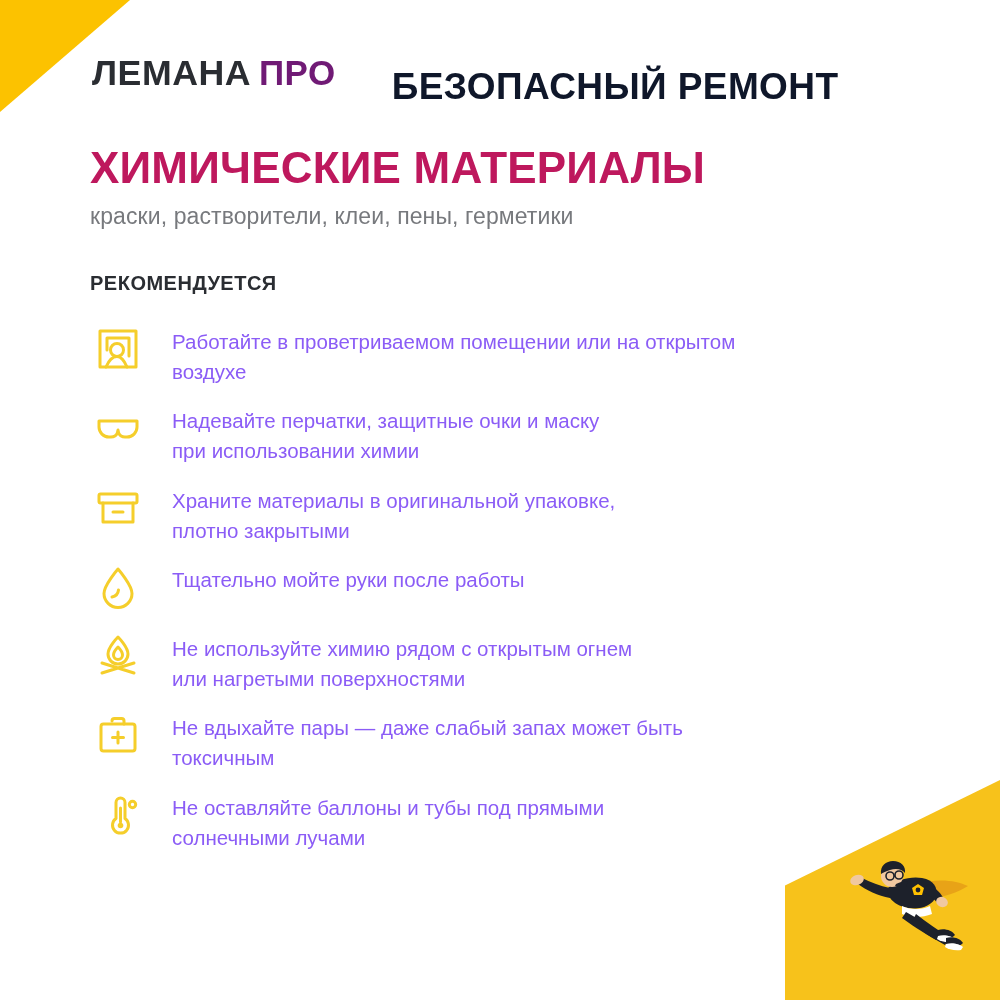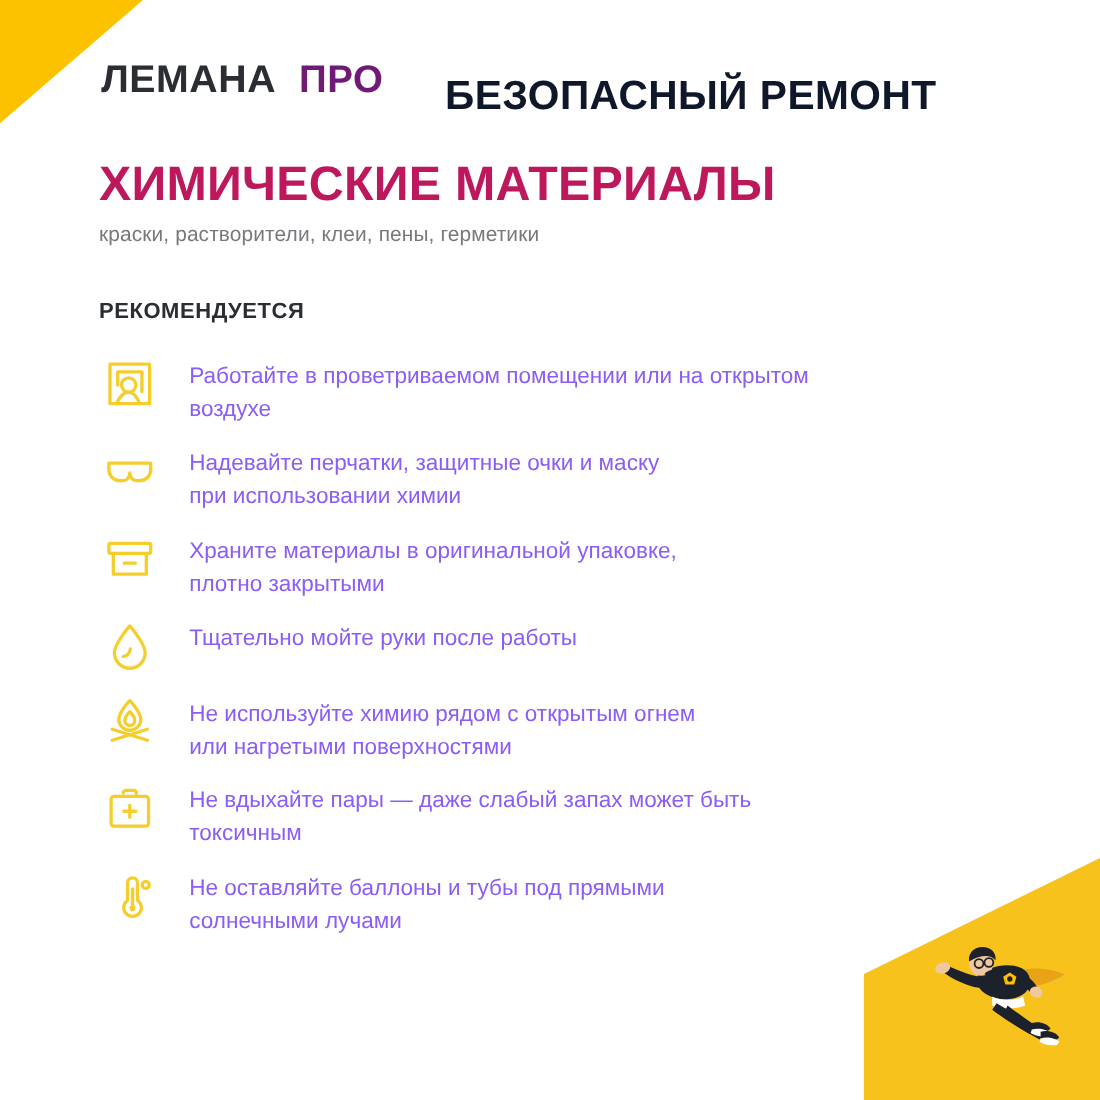--- a/index.html
+++ b/index.html
@@ -44,21 +44,21 @@
     position: absolute;
     top: 38px; left: 92px;
     display: flex;
     align-items: center;
     gap: 56px;
     z-index: 3;
   }
   .logo {
     display: flex;
     align-items: baseline;
-    gap: 24px;
+    gap: 11px;
     white-space: nowrap;
   }
   .logo-main {
     font-size: 35px;
     font-weight: 700;
     letter-spacing: 0.5px;
     color: #2A2D32;
     font-stretch: condensed;
     transform: scaleX(1.02);
     transform-origin: left center;
@@ -87,21 +87,21 @@
   .main-title {
     font-size: 44px;
     font-weight: 700;
     color: #be185d;
     letter-spacing: 0.2px;
     line-height: 1.05;
     white-space: nowrap;
   }
   .subtitle {
     margin-top: 12px;
-    font-size: 19px;
+    font-size: 23px;
     font-weight: 400;
     color: #77797D;
     letter-spacing: 0.1px;
     white-space: nowrap;
   }
 
   
   .section {
     position: absolute;
     left: 90px;

